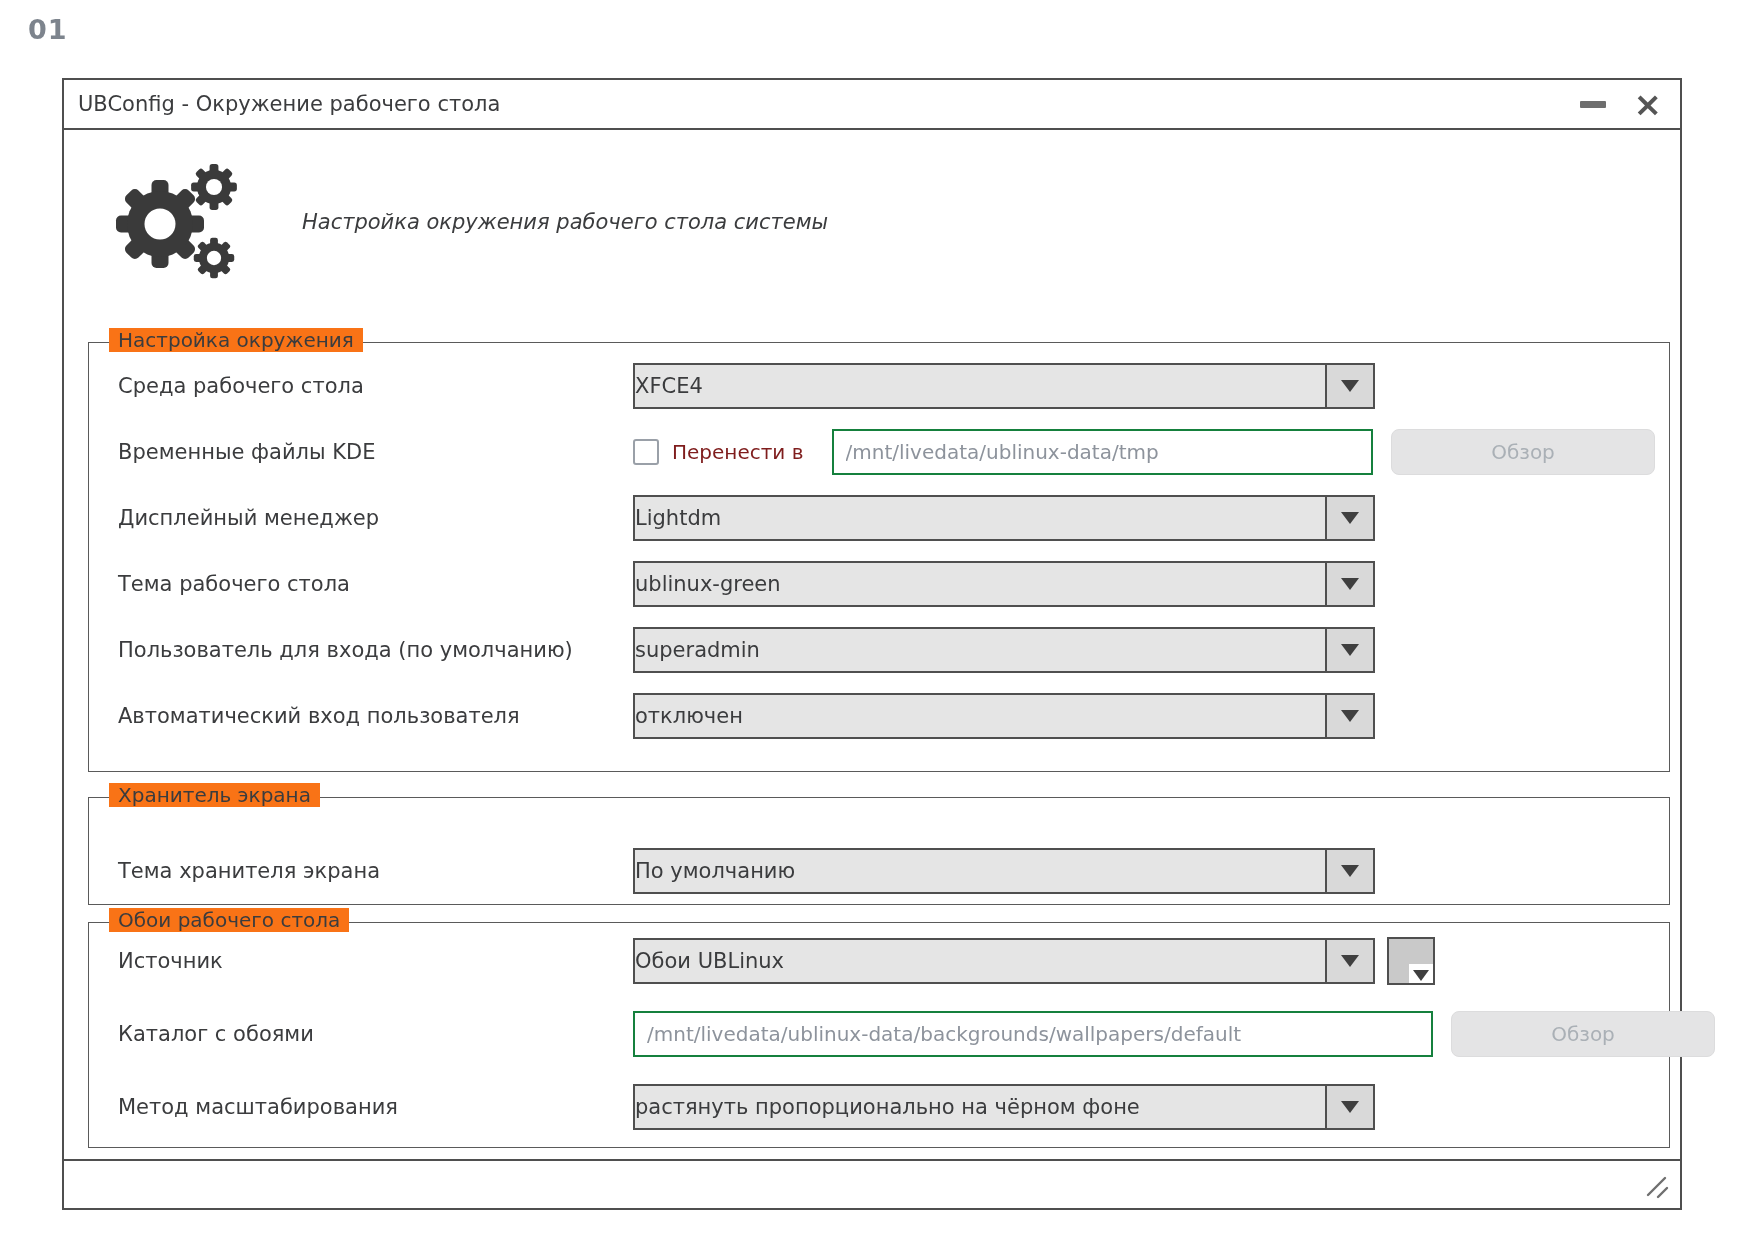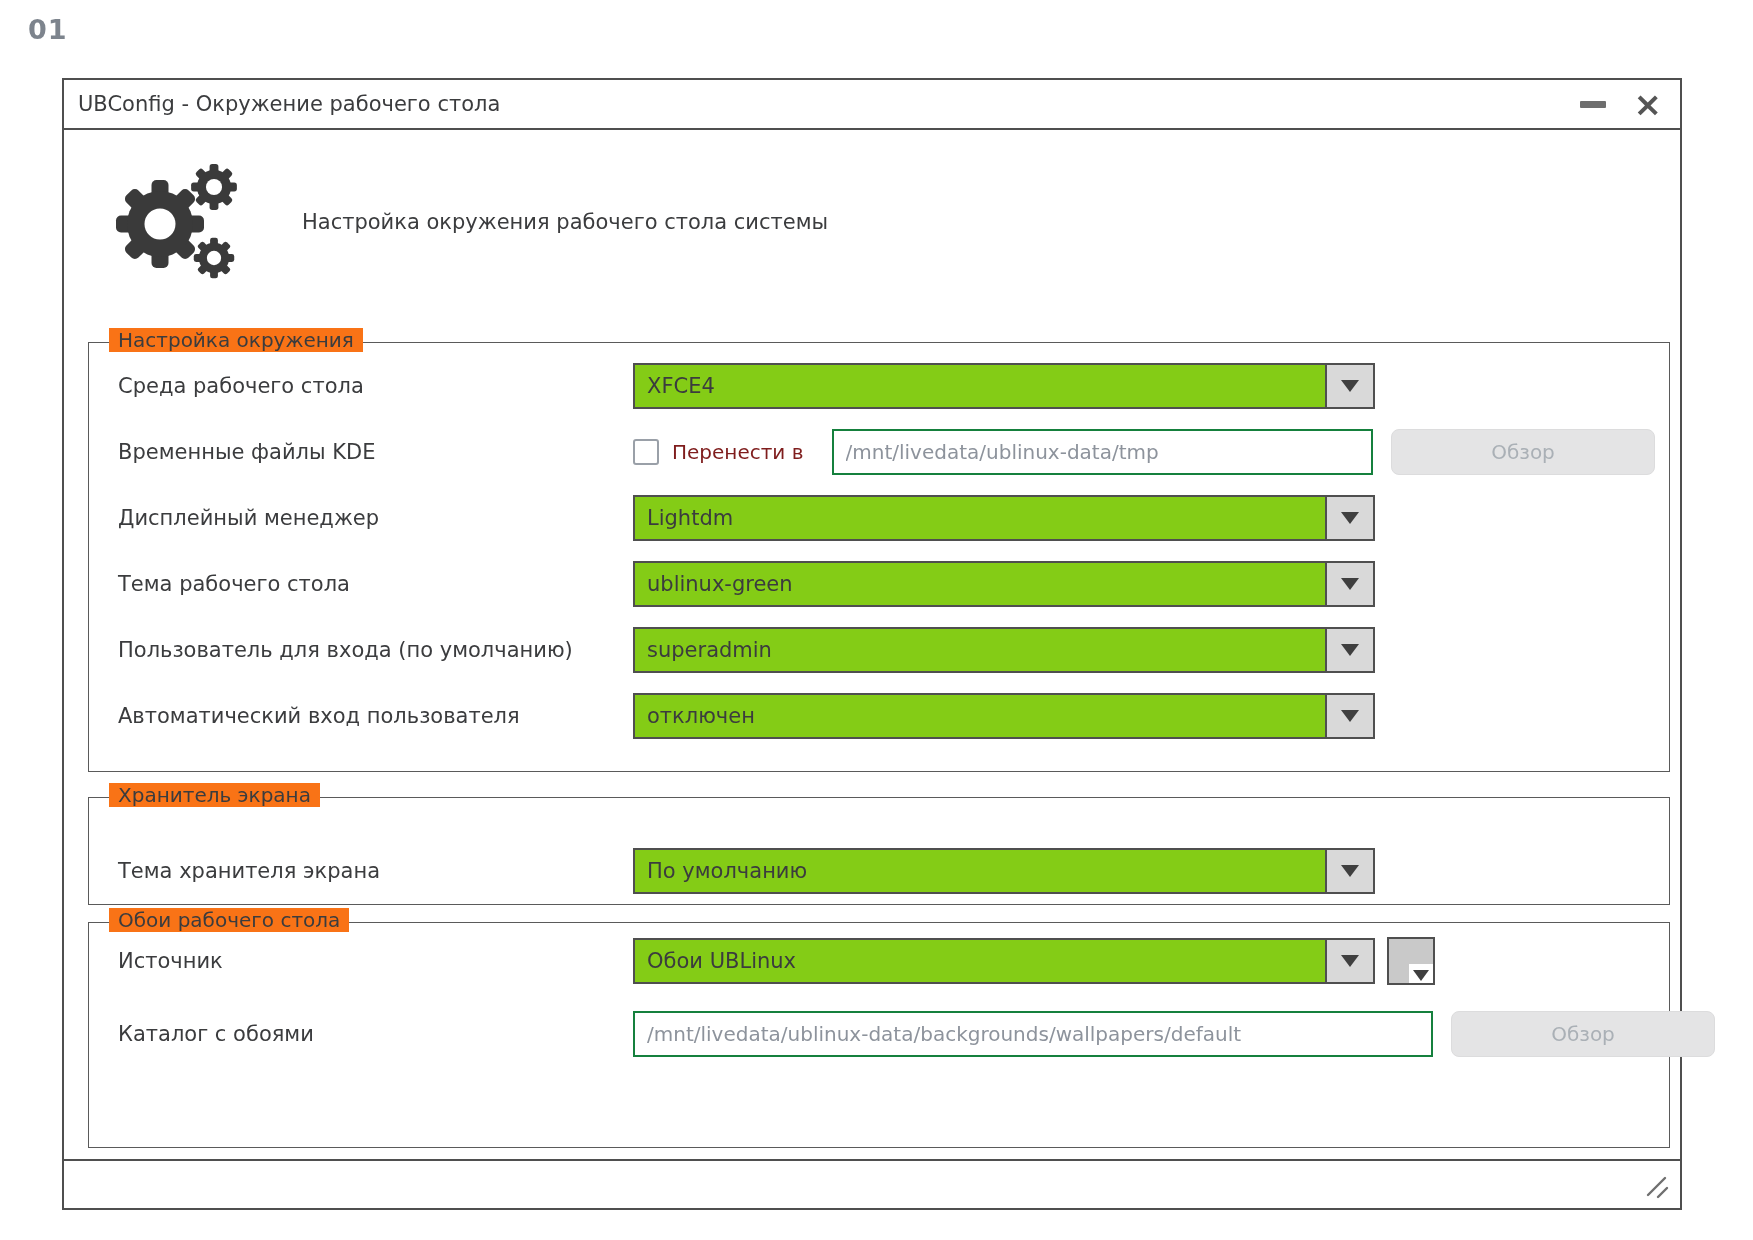--- a/index.html
+++ b/index.html
@@ -22,37 +22,37 @@
     border-bottom:2px solid #4f4f4f;display:flex;align-items:center;
     justify-content:space-between;box-sizing:border-box;background:#fff;
   }
   .titlebar .title{font-size:21px;color:#3b3c3e;padding-left:14px;white-space:nowrap;text-align:center;}
   .win-controls{display:flex;align-items:center;gap:28px;margin-right:18px;}
   .min-btn,.close-btn{display:flex;align-items:center;justify-content:center;cursor:default;}
   .min-bar{width:26px;height:7px;background:#6e6e6e;border-radius:1px;}
   .close-glyph{font-size:34px;font-weight:bold;color:#555;line-height:1;}
   
   .hero{position:absolute;left:46px;top:82px;display:flex;align-items:center;gap:58px;}
-  .hero-text{font-size:21px;color:#3b3c3e;white-space:nowrap;}
+  .hero-text{font-size:21px;color:#3b3c3e;white-space:nowrap;font-style:italic;}
   
   .group{
     position:absolute;left:24px;width:1582px;border:1.5px solid #5a5a5a;
     background:#fff;box-sizing:border-box;
   }
   .legend{
     position:absolute;top:-15px;left:20px;background:#f97316;
     padding:0 9px;font-size:20px;color:#3b3c3e;white-space:nowrap;
   }
   .row{display:flex;align-items:center;height:46px;margin:0 14px 20px 29px;}
   .field-label{width:515px;flex:none;font-size:21px;color:#3b3c3e;white-space:nowrap;}
   
   .combo{
     position:relative;width:742px;height:46px;flex:none;
-    border:2px solid #4f4f4f;background:#84cc16;box-sizing:border-box;
-    display:flex;align-items:center;padding-left:12px;cursor:default;
+    border:2px solid #4f4f4f;background:#e5e5e5;box-sizing:border-box;
+    display:flex;align-items:center;cursor:default;
   }
   .combo-value{font-size:21px;color:#3b3c3e;white-space:nowrap;overflow:hidden;}
   .combo-btn{
     position:absolute;right:0;top:0;bottom:0;width:46px;background:#d9d9d9;
     border-left:2px solid #4f4f4f;display:flex;align-items:center;justify-content:center;
   }
   .tri-down{
     width:0;height:0;border-left:9px solid transparent;border-right:9px solid transparent;
     border-top:12px solid #3f3f3f;
   }
@@ -234,20 +234,29 @@
           </div>
       </div>
     </div>
 
     <div class="row">
       <span class="field-label">Каталог с обоями</span>
       <input class="path-input path-fixed" type="text" value="/mnt/livedata/ublinux-data/backgrounds/wallpapers/default" style="">
       <button class="browse-btn">Обзор</button>
     </div>
 
+    <div class="row">
+      <span class="field-label">Метод масштабирования</span>
+      <div class="combo">
+        <span class="combo-value">растянуть пропорционально на чёрном фоне</span>
+        <span class="combo-btn">
+            <i class="tri-down"></i>
+          </span>
+      </div>
+    </div>
   </div>
 
   <div class="statusbar">
     <svg class="resize-grip" width="26" height="26" viewBox="0 0 26 26">
       <line x1="4" y1="21" x2="21" y2="4" stroke="#6f6f6f" stroke-width="2.4" stroke-linecap="round"></line>
       <line x1="14" y1="23" x2="23" y2="14" stroke="#6f6f6f" stroke-width="2.4" stroke-linecap="round"></line>
     </svg>
   </div>
 
 </div>

